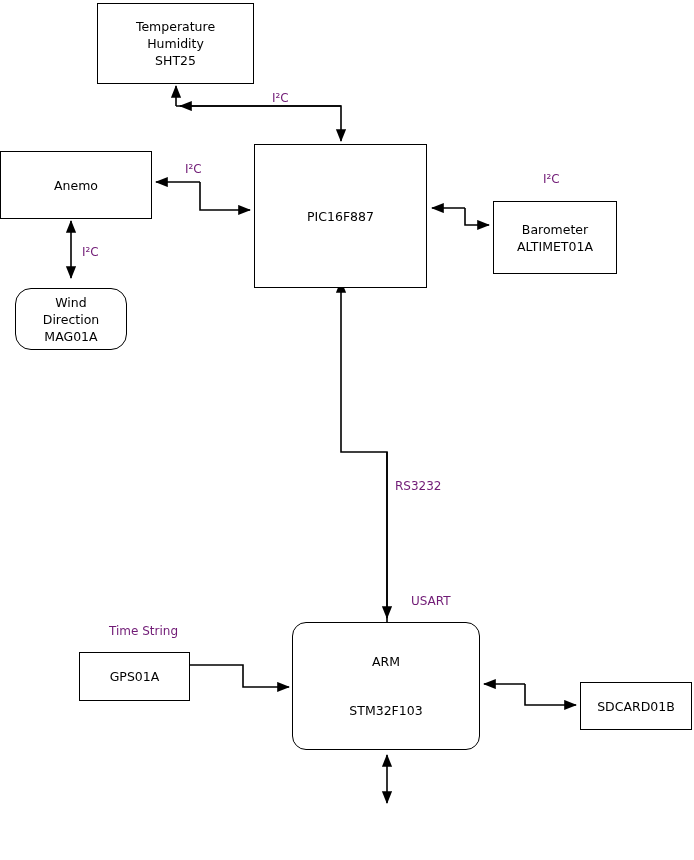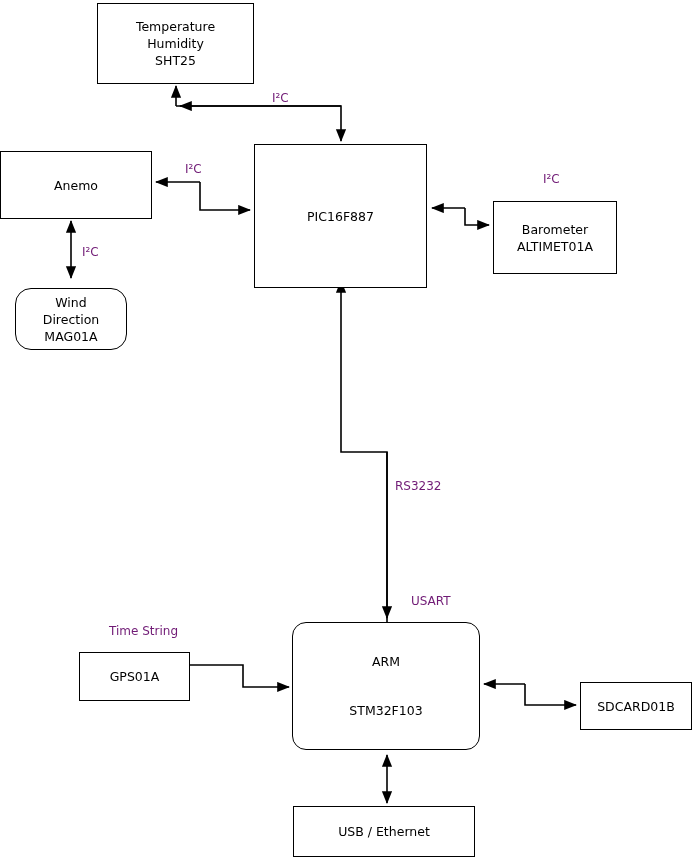--- a/index.html
+++ b/index.html
@@ -132,23 +132,20 @@
 
   <div class="node spaced" style="left:292px; top:622px; width:188px; height:128px;border-radius:14px;">
     <span class="line">ARM</span>
     <span class="line">STM32F103</span>
   </div>
 
   <div class="node" style="left:580px; top:682px; width:112px; height:48px;align-items:center;">
     <span class="line">SDCARD01B</span>
   </div>
 
-  <div class="node" style="left:293px; top:806px; width:182px; height:51px;">
-    <span class="line">USB / Ethernet</span>
-  </div>
 
   <div class="edge-label" style="left:272px; top:91px;">I²C</div>
   <div class="edge-label" style="left:185px; top:162px;">I²C</div>
   <div class="edge-label" style="left:543px; top:172px;">I²C</div>
   <div class="edge-label" style="left:82px; top:245px;">I²C</div>
   <div class="edge-label" style="left:395px; top:479px;">RS3232</div>
   <div class="edge-label" style="left:411px; top:594px;">USART</div>
   <div class="edge-label" style="left:97px; top:624px;margin-left:12px;">Time String</div>
 
 </div>

